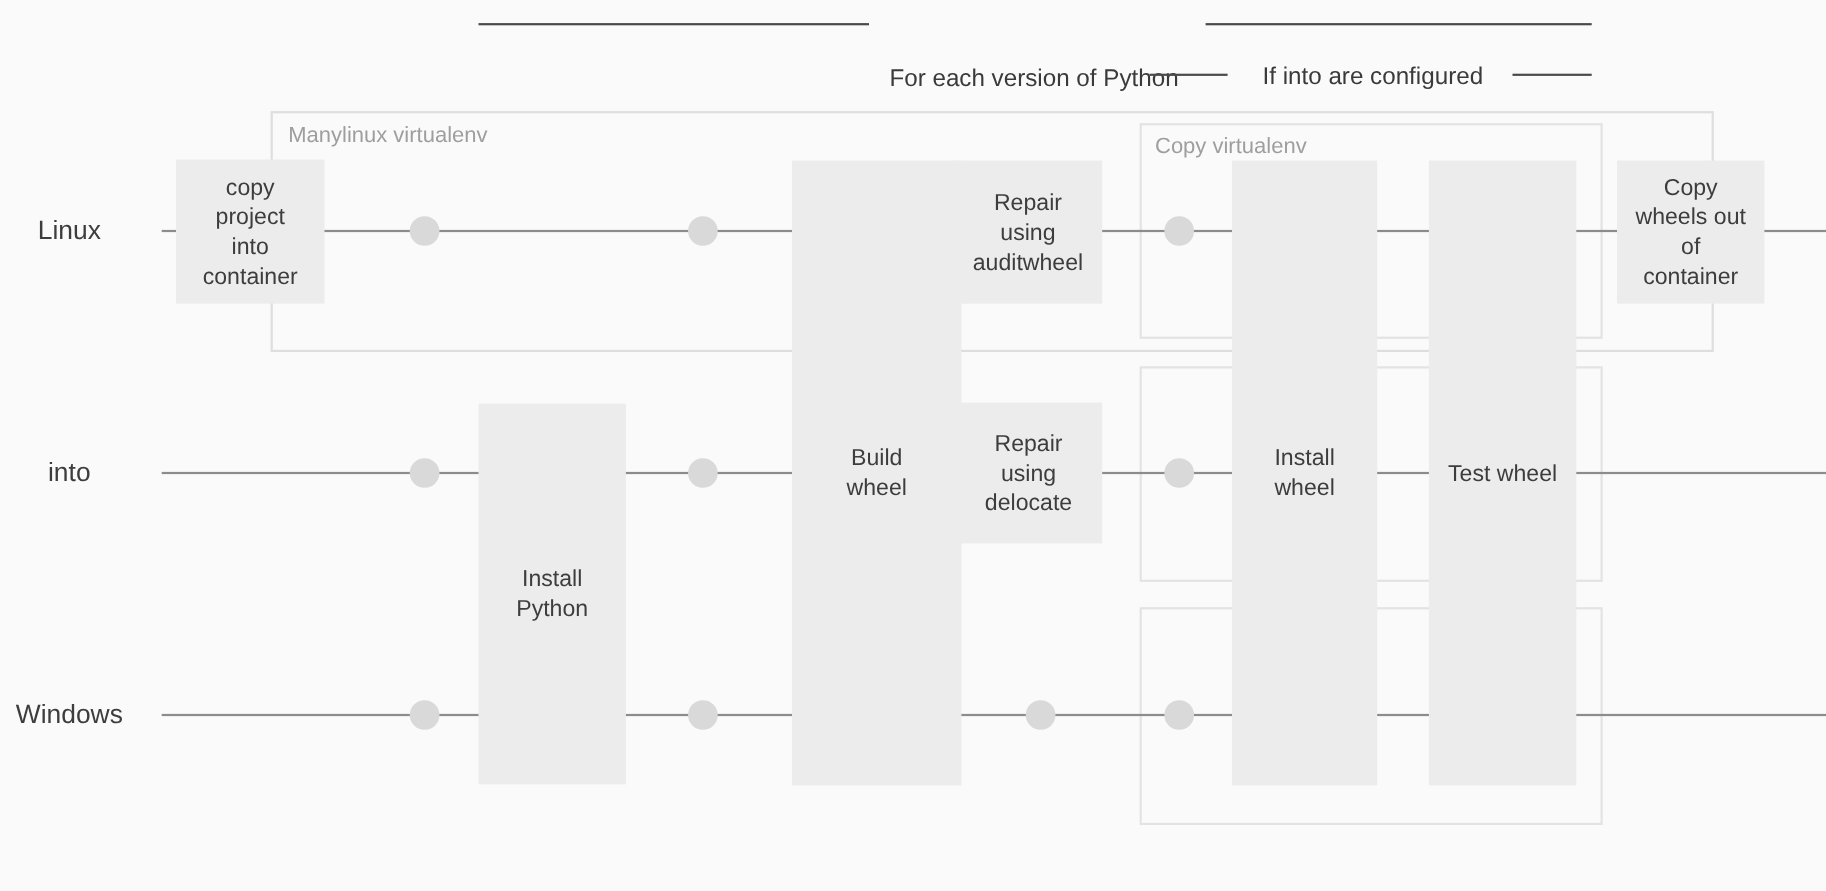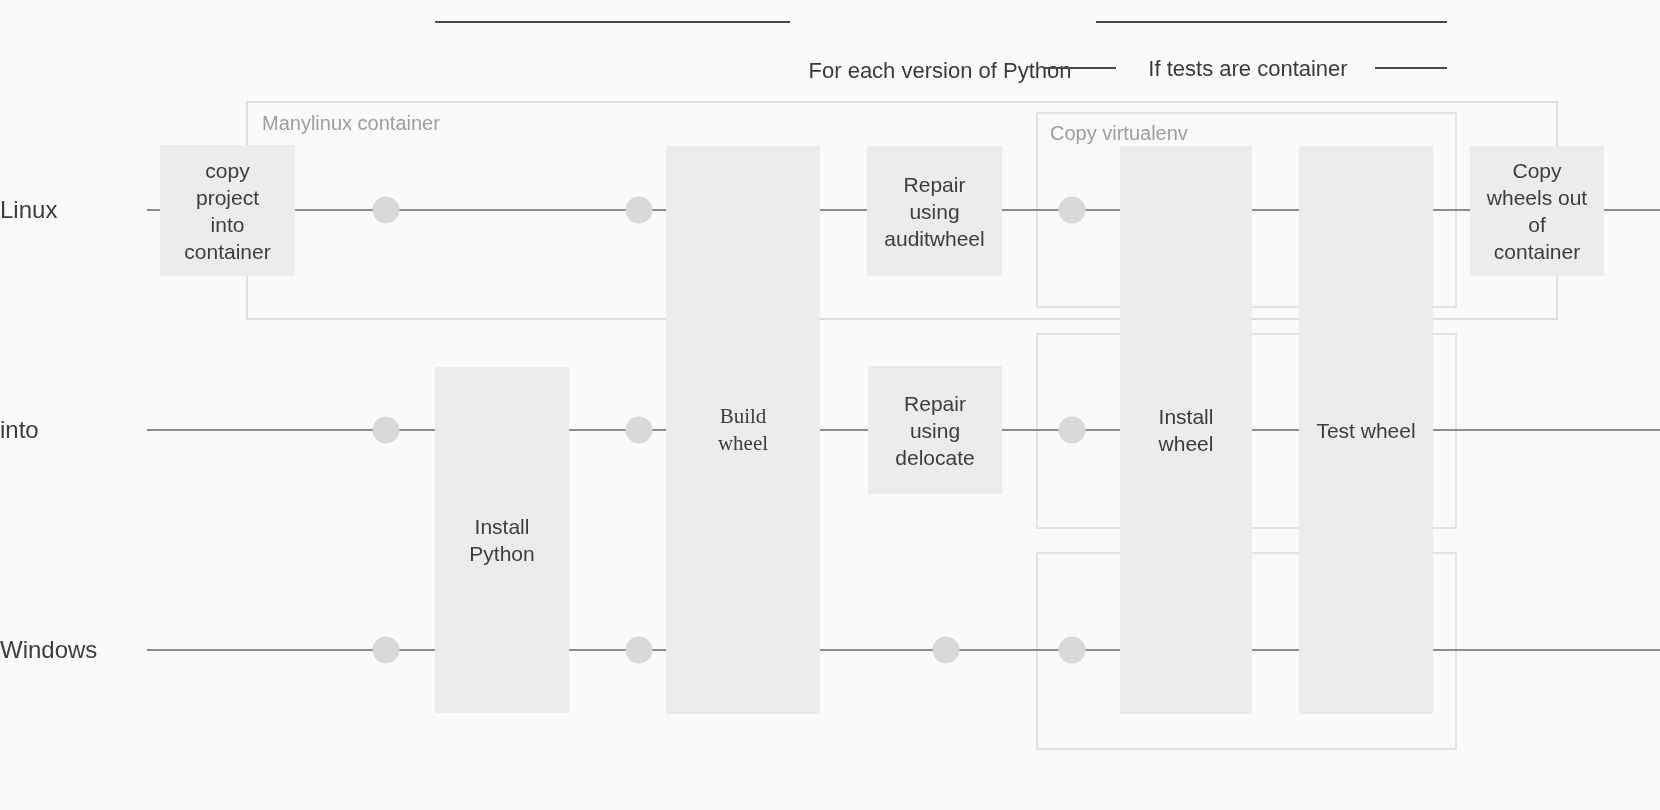--- a/index.html
+++ b/index.html
@@ -30,61 +30,61 @@
   }
   
   .group-box{border:2px solid var(--container-border);background:transparent;}
   .group-box.test{border-color:#e3e3e3;}
   .group-label{
     font-size:20px;color:var(--container-label);white-space:nowrap;
   }
   
   .lane-line{height:2px;background:var(--lane-line);}
   .lane-label{
-    width:126px;text-align:left;font-size:24px;color:var(--text);
+    width:126px;text-align:center;font-size:24px;color:var(--text);
     height:32px;line-height:32px;left:0;
   }
   
   .step{
     background:var(--step-fill);
     display:flex;align-items:center;justify-content:center;
     text-align:center;font-size:21px;line-height:27px;
     white-space:pre-line;color:var(--text);
   }
   
   .dot{
     width:27px;height:27px;border-radius:50%;
     background:var(--node-dot);
     transform:translate(-50%,-50%);
   }
 </style>
 </head>
 <body>
 
 <div class="abs group-box" style="left:246px;top:101px;width:1312px;height:219px;">
-  <div class="group-label abs" style="left:14px;top:9px;">Manylinux container</div>
+  <div class="group-label abs" style="left:14px;top:9px;">Manylinux virtualenv</div>
 </div>
 
 <div class="abs group-box test" style="left:1036px;top:112px;width:421px;height:196px;">
   <div class="group-label abs" style="left:12px;top:8px;">Copy virtualenv</div>
 </div>
 <div class="abs group-box test" style="left:1036px;top:333px;width:421px;height:196px;"></div>
 <div class="abs group-box test" style="left:1036px;top:552px;width:421px;height:198px;"></div>
 
 <div class="abs lane-line" style="left:147px;top:209px;width:1513px;"></div>
 <div class="abs lane-line" style="left:147px;top:429px;width:1513px;"></div>
 <div class="abs lane-line" style="left:147px;top:649px;width:1513px;"></div>
 
 <div class="abs lane-label" style="top:194px;">Linux</div>
 <div class="abs lane-label" style="top:414px;">into</div>
 <div class="abs lane-label" style="top:634px;">Windows</div>
 
 <div class="abs step" style="left:435px;top:367px;width:134px;height:346px;">Install
 Python</div>
-<div class="abs step" style="left:666px;top:146px;width:154px;height:568px;font-family:Liberation Serif, serif;">Build
+<div class="abs step" style="left:720px;top:146px;width:154px;height:568px;">Build
 wheel</div>
 <div class="abs step" style="left:1120px;top:146px;width:132px;height:568px;">Install
 wheel</div>
 <div class="abs step" style="left:1299px;top:146px;width:134px;height:568px;">Test wheel</div>
 
 <div class="abs step" style="left:160px;top:145px;width:135px;height:131px;">copy
 project
 into
 container</div>
 <div class="abs step" style="left:867px;top:146px;width:135px;height:130px;">Repair
@@ -107,14 +107,14 @@
 <div class="abs dot" style="left:386px;top:650px;"></div>
 <div class="abs dot" style="left:639px;top:650px;"></div>
 <div class="abs dot" style="left:946px;top:650px;"></div>
 <div class="abs dot" style="left:1072px;top:650px;"></div>
 
 <div class="abs bracket-line" style="left:435px;top:21px;width:355px;"></div>
 <div class="abs bracket-text" style="left:940px;top:23px;margin-top:48px;">For each version of Python</div>
 <div class="abs bracket-line" style="left:1096px;top:21px;width:351px;"></div>
 
 <div class="abs bracket-line" style="left:1045px;top:67px;width:71px;"></div>
-<div class="abs bracket-text" style="left:1248px;top:69px;">If tests are container</div>
+<div class="abs bracket-text" style="left:1248px;top:69px;">If into are configured</div>
 <div class="abs bracket-line" style="left:1375px;top:67px;width:72px;"></div>
 
 </body></html>

